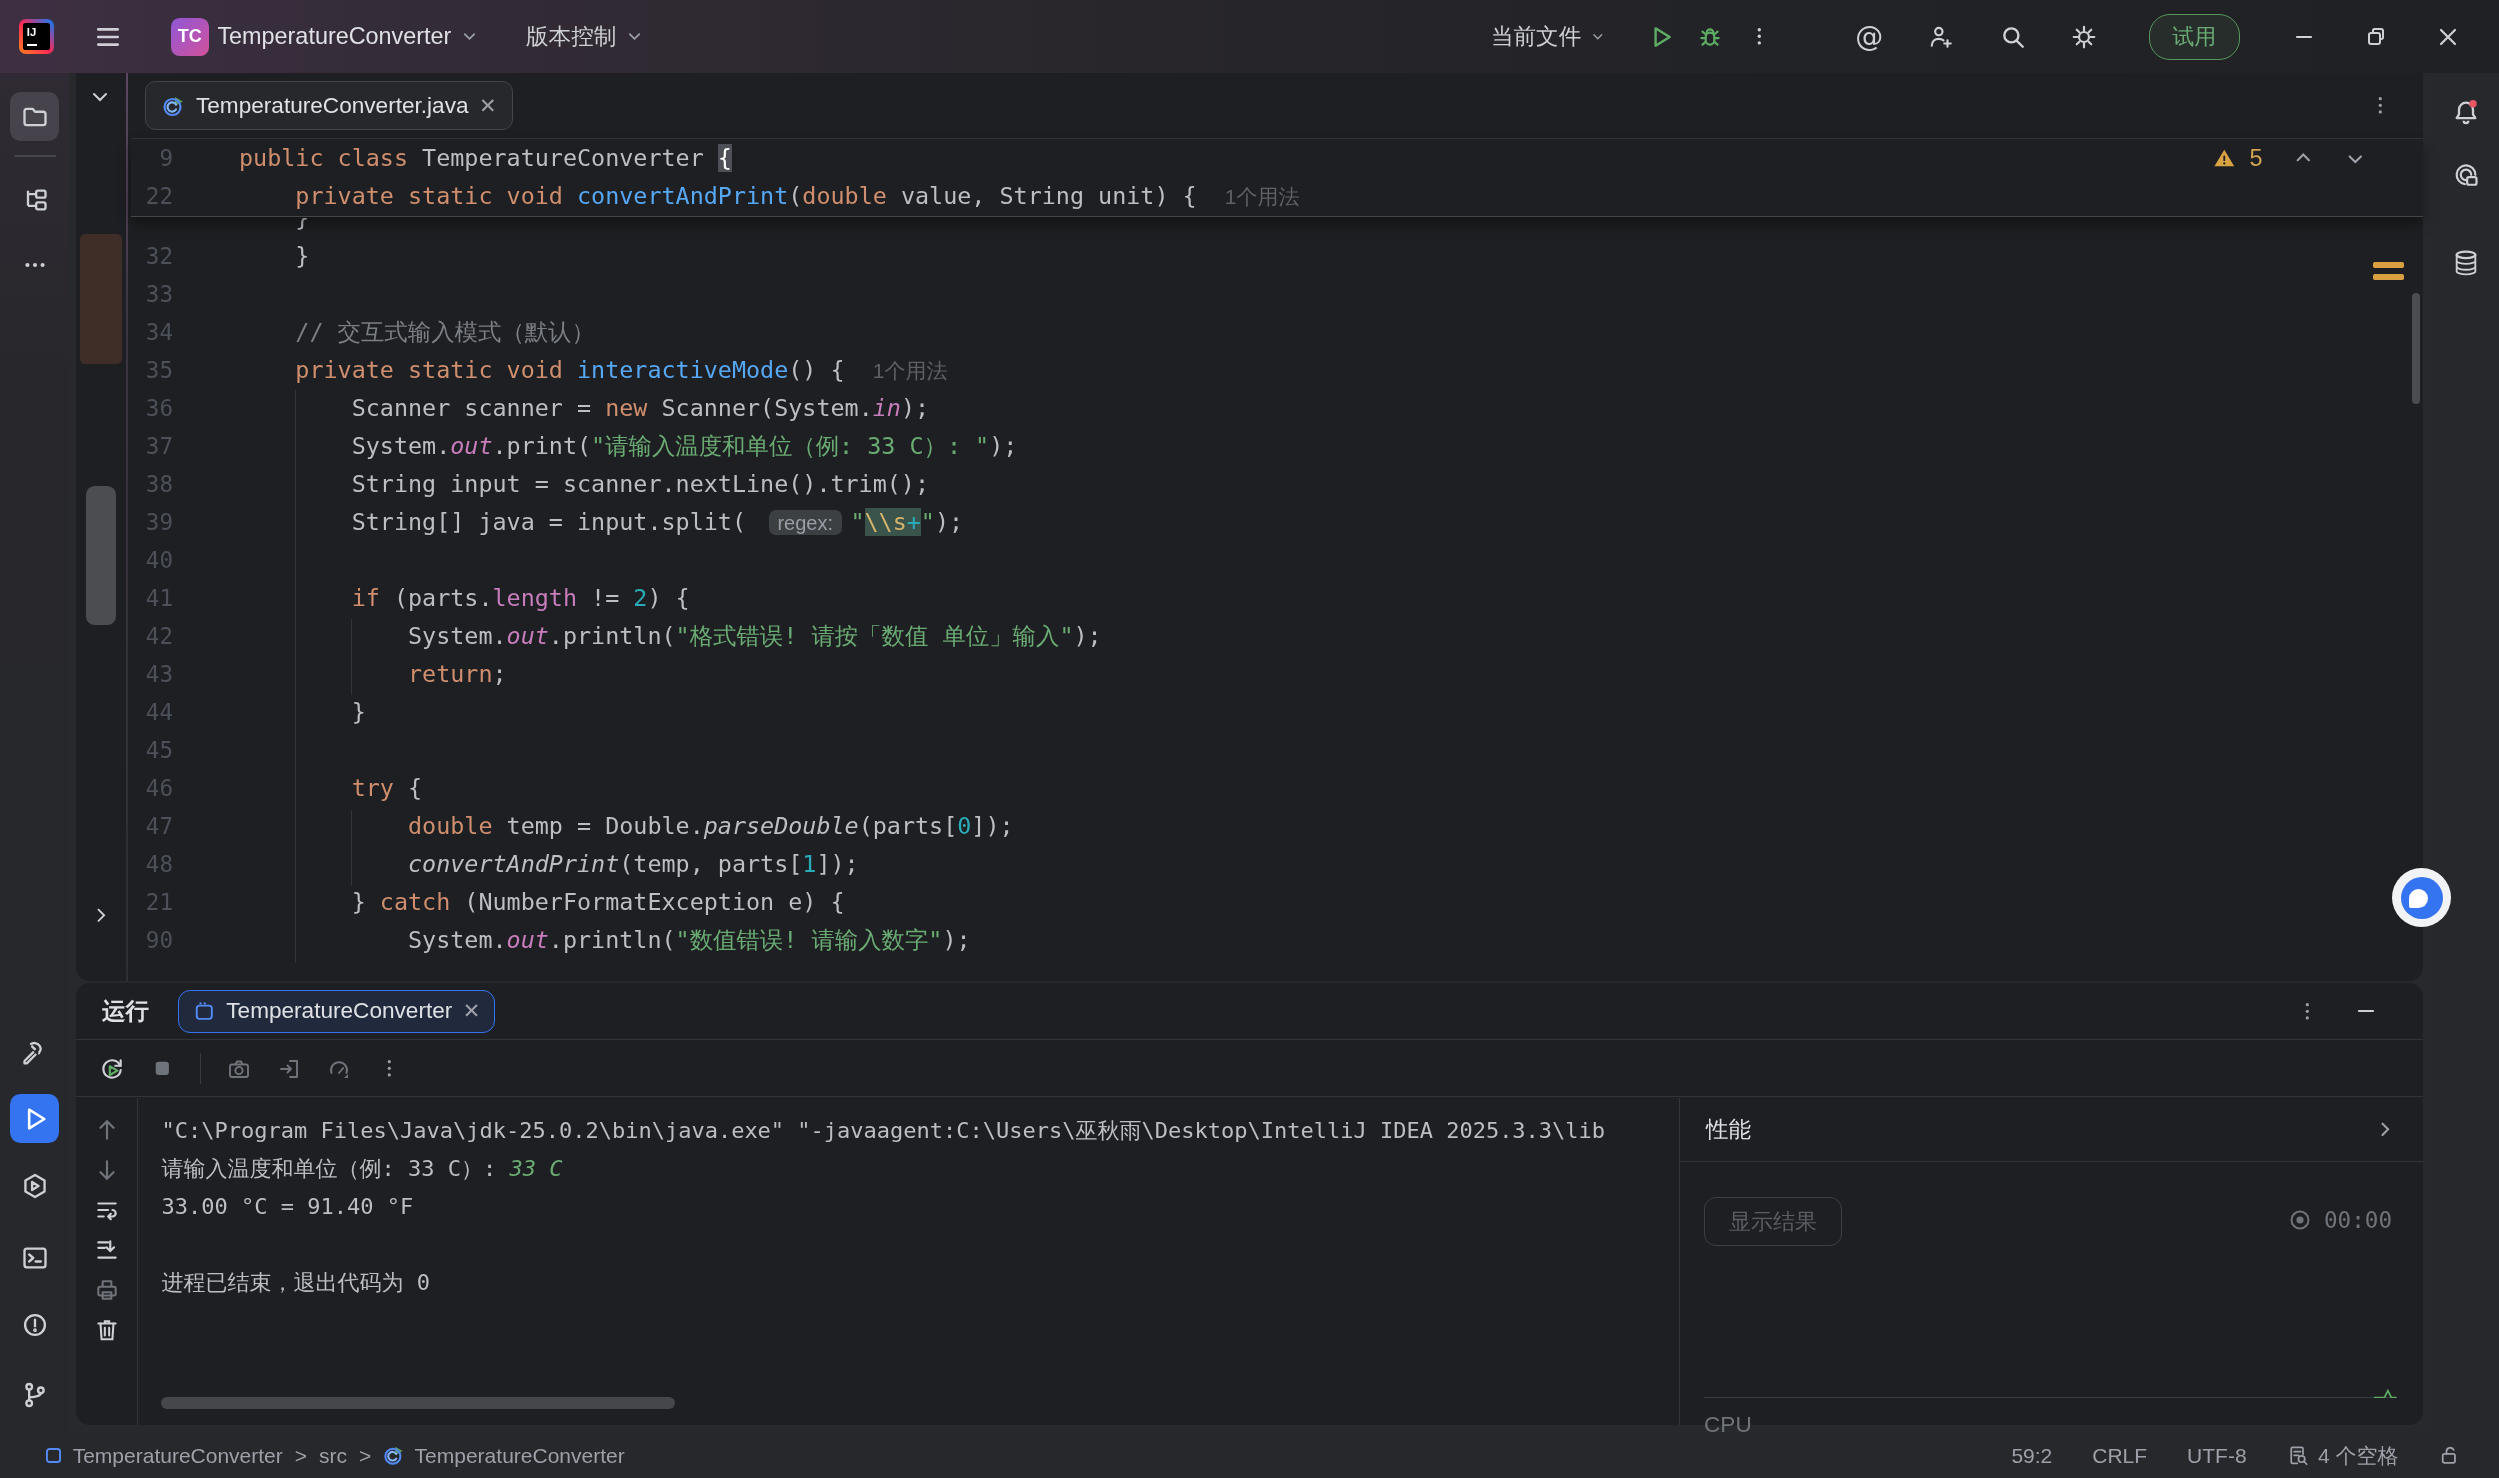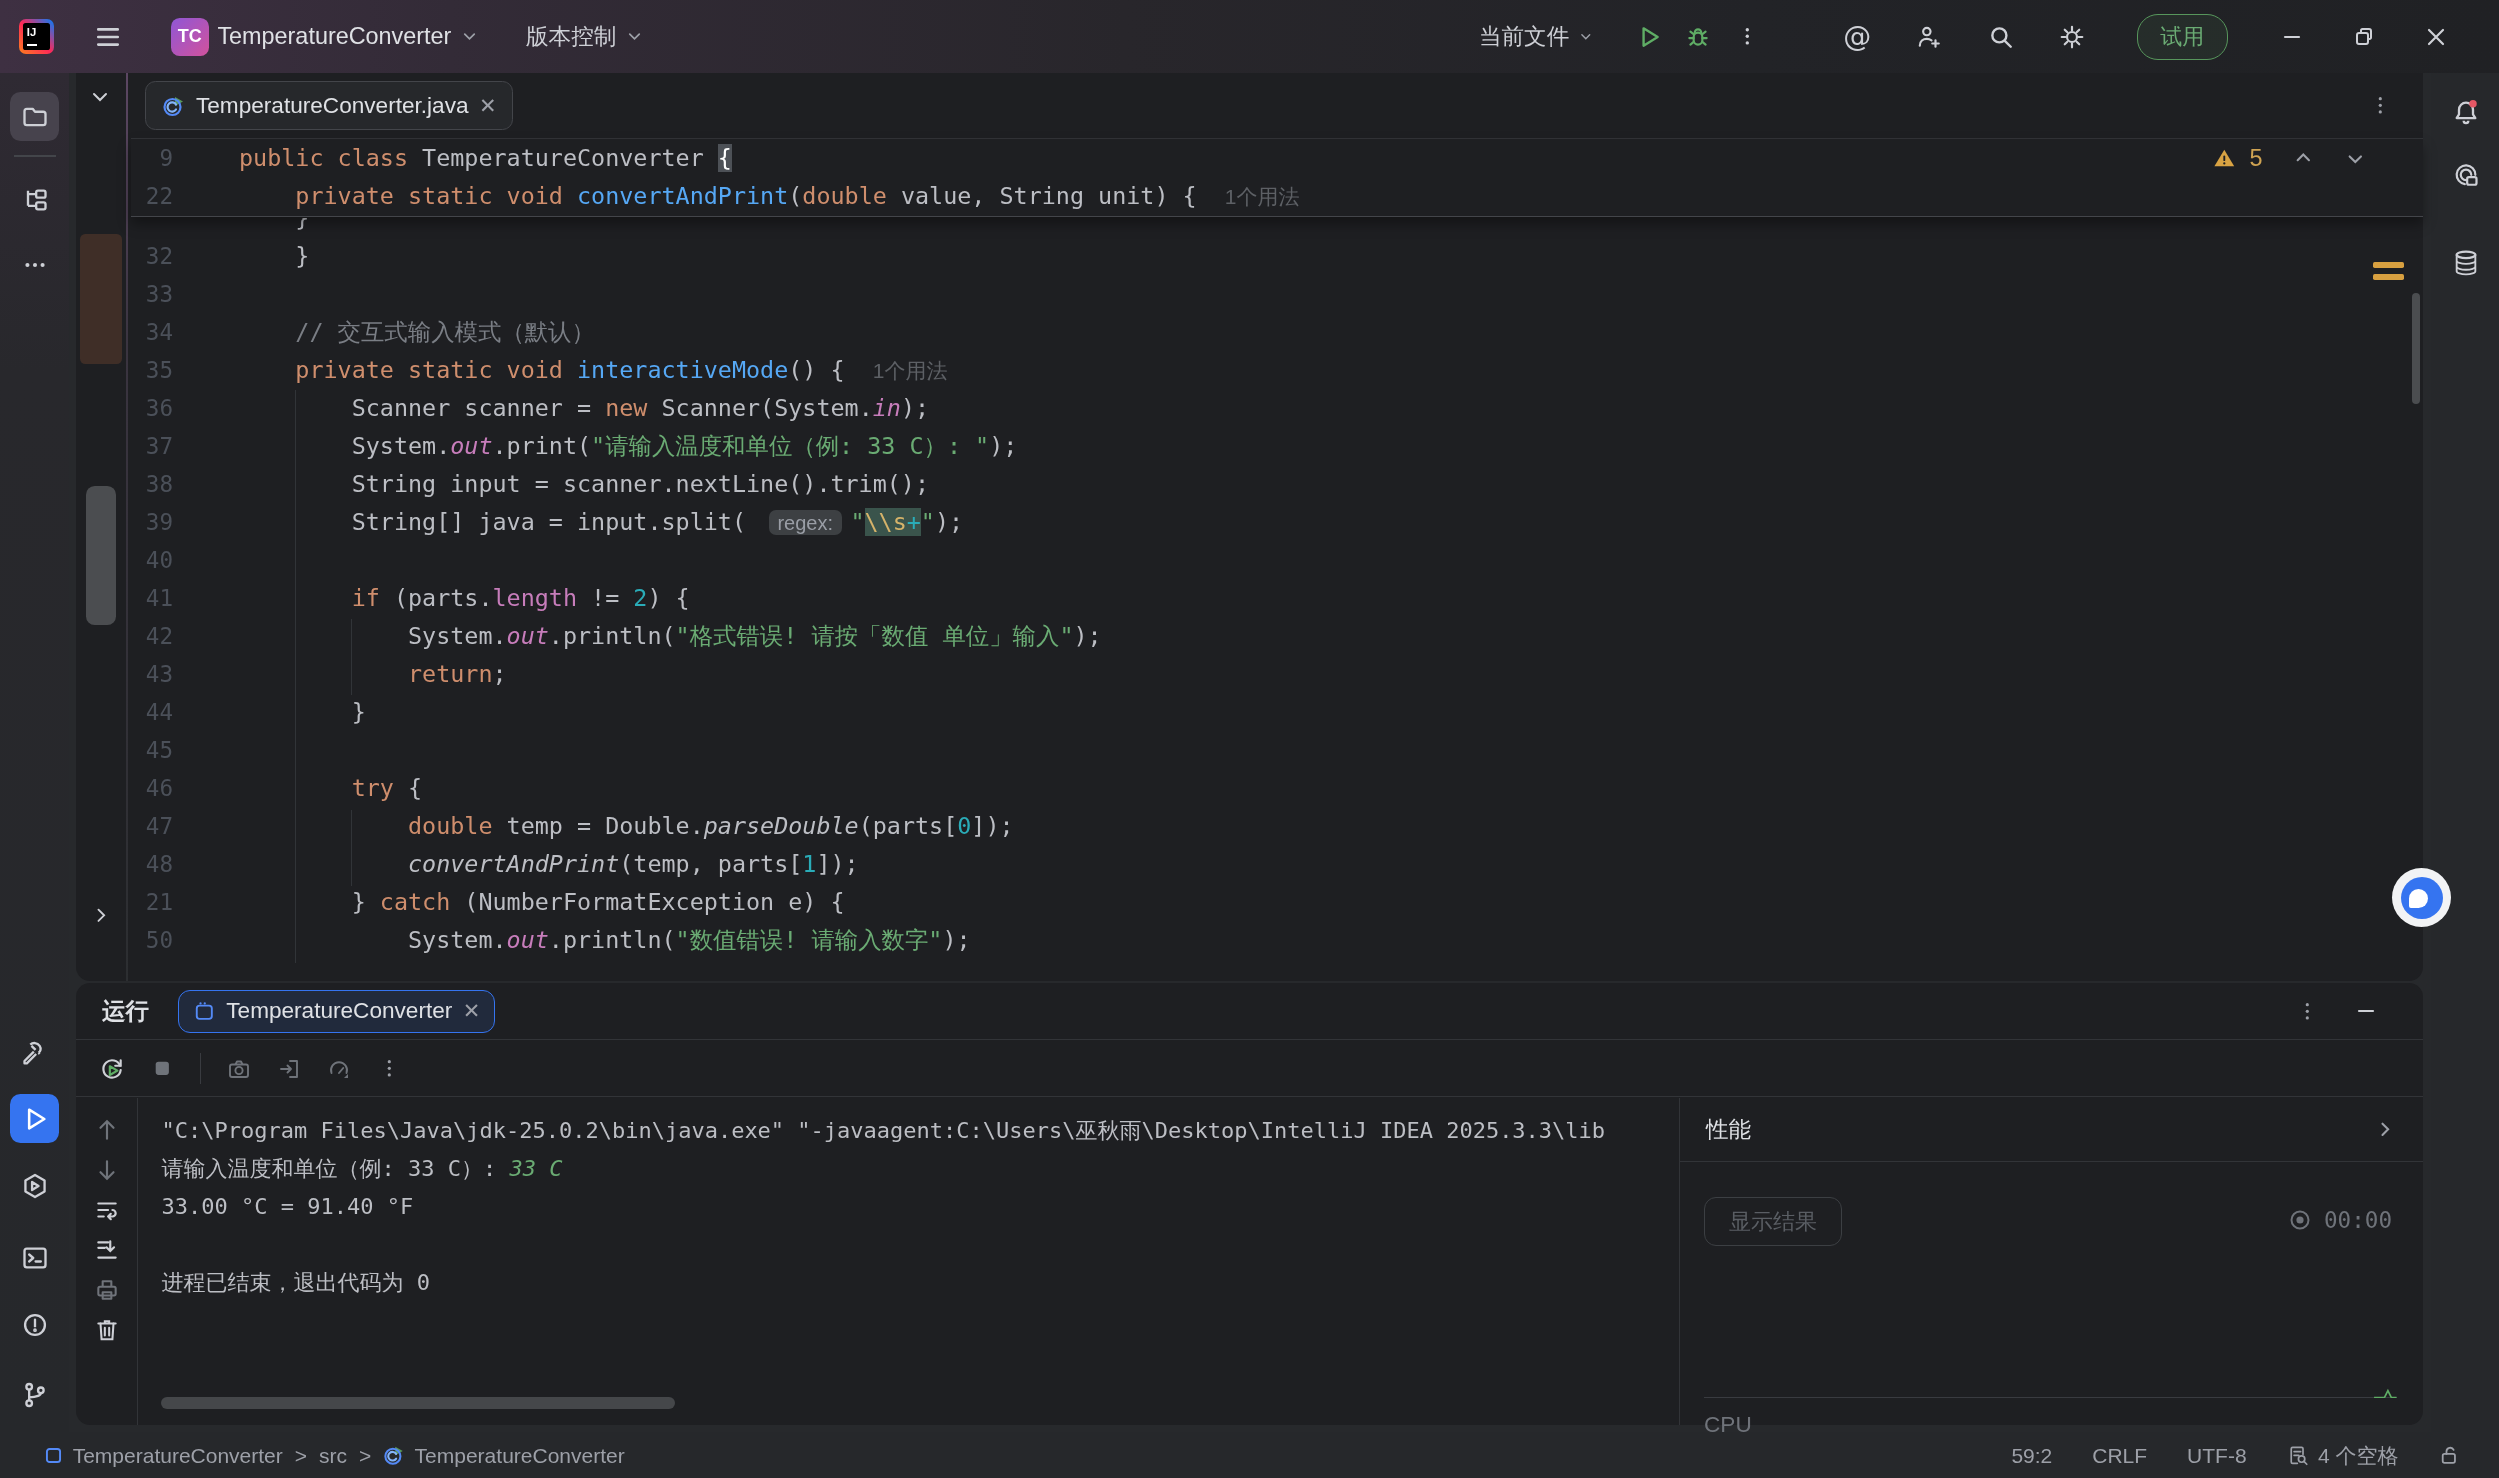--- a/index.html
+++ b/index.html
@@ -16,21 +16,21 @@
   .idea-logo { width:35px; height:35px; border-radius:7px; position:relative;
     background:linear-gradient(45deg,#fc801d,#fe2857 48%,#007eff); }
   .idea-logo .inner { position:absolute; inset:4.3px; background:#000; border-radius:2.6px;
     color:#fff; font-size:11.3px; font-weight:bold; padding:2.6px 0 0 3.5px; }
   .idea-logo .inner:after { content:""; position:absolute; left:3.5px; bottom:3.5px; width:10.4px; height:2.6px; background:#fff; }
   .tb-btn { display:flex; align-items:center; gap:8.7px; height:45px; padding:0 8.7px; border-radius:8.7px; }
   .proj-icon { width:38px; height:38px; border-radius:8.7px; background:linear-gradient(135deg,#8f57d6,#d2529c);
     color:#fff; font-size:18px; font-weight:bold; display:flex; align-items:center; justify-content:center; }
   .tb-title { color:#dfe1e5; font-size:23.4px; }
   .tb-text { color:#ced0d6; font-size:22.6px; }
-  .tb-right { margin-left:auto; display:flex; align-items:center; padding-right:40px; }
+  .tb-right { margin-left:auto; display:flex; align-items:center; padding-right:28px; }
   .tb-gap-s { width:22.6px; } .tb-gap-m { width:61px; } .tb-gap-l { width:40px; }
   .tb-icn { width:49px; height:45px; display:flex; align-items:center; justify-content:center; border-radius:8.7px; }
   .trial { border:1.7px solid #57965c; color:#6aab73; background:rgba(87,150,92,0.10);
     font-size:22px; border-radius:21px; padding:7px 22.6px; }
   .at-glyph { font-size:28px; color:#ced0d6; font-family:"DejaVu Sans", sans-serif; }
 
   
   .rail-left { position:absolute; left:0; top:73px; width:69px; height:1359px;
     background:linear-gradient(180deg,#2f2a33 0%,#28282c 22%,#26282b 100%); }
   .rail-right { position:absolute; right:0; top:73px; width:69px; height:1359px; background:#26282b; }
@@ -456,21 +456,21 @@
         </div>
         <div class="crow">
           <span class="ln">48</span>
           <span class="ct"><span class="tk-pln">            </span><span class="tk-call">convertAndPrint</span><span class="tk-pln">(temp, parts[</span><span class="tk-num">1</span><span class="tk-pln">]);</span></span>
         </div>
         <div class="crow">
           <span class="ln">21</span>
           <span class="ct"><span class="tk-pln">        } </span><span class="tk-kw">catch</span><span class="tk-pln"> (NumberFormatException e) {</span></span>
         </div>
         <div class="crow">
-          <span class="ln">50</span>
+          <span class="ln">90</span>
           <span class="ct"><span class="tk-pln">            System.</span><span class="tk-fld">out</span><span class="tk-pln">.println(</span><span class="tk-str">"数值错误! 请输入数字"</span><span class="tk-pln">);</span></span>
         </div>
       </div>
     <div class="escroll"></div>
   </div>
 
   <div class="ai-fab">
       <div class="core"></div>
     </div>
 

